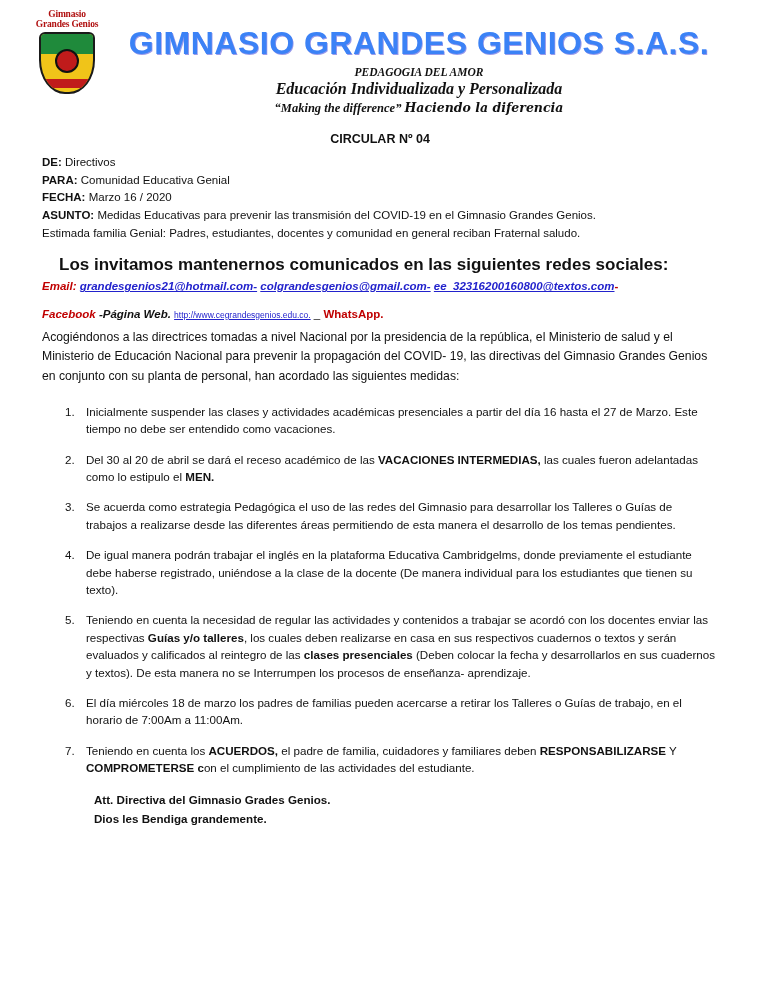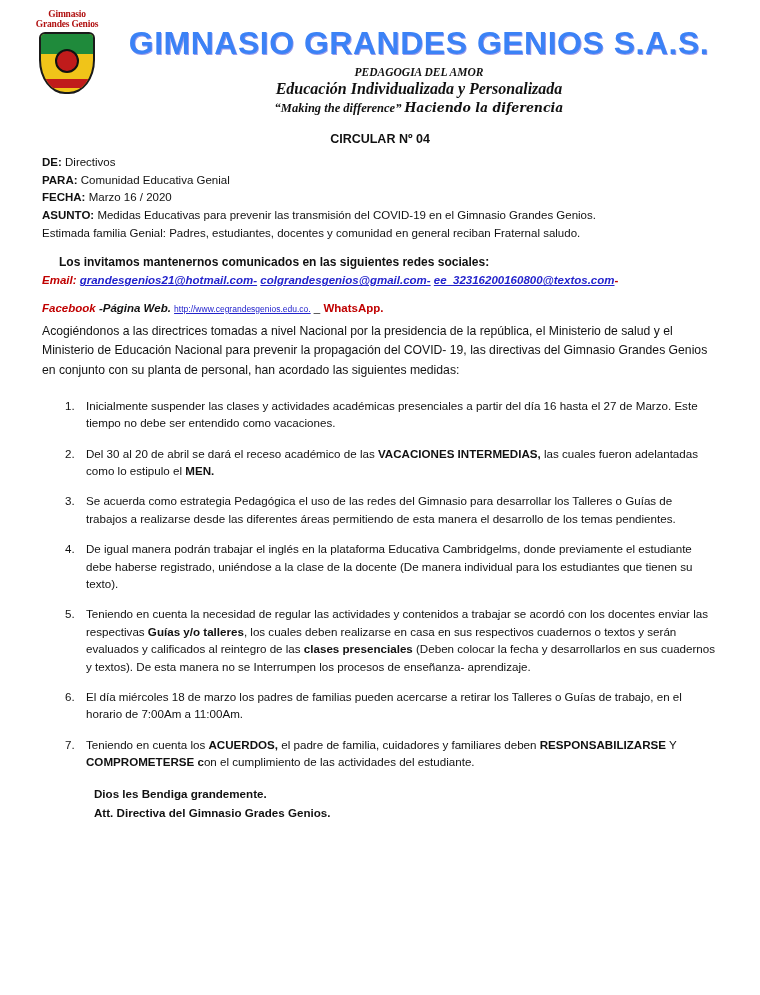--- a/index.html
+++ b/index.html
@@ -143,21 +143,21 @@
   .meta .lbl {
     font-weight: bold;
   }
   .meta div {
     margin-bottom: 1px;
   }
 
   
   .redes-title {
     margin-top: 14px;
-    font-size: 12px;
+    font-size: 17px;
     font-weight: bold;
     padding-left: 17px;
   }
   .redes-line {
     margin-top: 3px;
     font-size: 11.5px;
     line-height: 1.5;
   }
   .redes-line .email-lbl {
     color: #c00000;
@@ -307,18 +307,18 @@
         <li><span>Inicialmente suspender las clases y actividades académicas presenciales a partir del día 16  hasta  el 27 de Marzo. Este tiempo no debe ser entendido como vacaciones.</span></li>
         <li><span>Del 30 al 20 de abril se dará el  receso académico de las </span><b>VACACIONES INTERMEDIAS,</b><span> las cuales fueron adelantadas como lo estipulo el </span><b>MEN.</b></li>
         <li><span>Se acuerda como estrategia Pedagógica el uso de las redes del Gimnasio para desarrollar los Talleres o Guías de trabajos  a realizarse desde las diferentes áreas permitiendo de esta manera el desarrollo de los temas pendientes.</span></li>
         <li><span>De igual   manera podrán trabajar el inglés en la plataforma Educativa Cambridgelms, donde previamente el estudiante debe  haberse  registrado,  uniéndose a la clase de la docente (De manera individual para los estudiantes que  tienen su texto).</span></li>
         <li><span>Teniendo en cuenta la necesidad de regular las actividades y contenidos a trabajar se acordó con los docentes enviar  las respectivas </span><b>Guías y/o  talleres</b><span>, los cuales deben realizarse en casa en sus respectivos cuadernos o textos y serán evaluados y calificados al reintegro de las </span><b>clases presenciales</b><span> (Deben colocar la fecha y desarrollarlos en sus cuadernos y textos). De esta manera no se   Interrumpen los procesos de enseñanza- aprendizaje.</span></li>
         <li><span>El día miércoles 18 de marzo los padres de familias pueden acercarse a retirar los Talleres o  Guías de trabajo, en el horario de 7:00Am a 11:00Am.</span></li>
         <li><span>Teniendo en cuenta los </span><b>ACUERDOS,</b><span> el padre de familia, cuidadores y familiares deben </span><b>RESPONSABILIZARSE</b><span> Y </span><b>COMPROMETERSE c</b><span>on el cumplimiento de las actividades del estudiante.</span></li>
       </ol>
 
     <div class="closing">
+      <div>Att. Directiva del Gimnasio Grades Genios.</div>
       <div>Dios les  Bendiga grandemente.</div>
-      <div>Att. Directiva del Gimnasio Grades Genios.</div>
     </div>
 
   </div>
 </div>
 
 </body></html>

